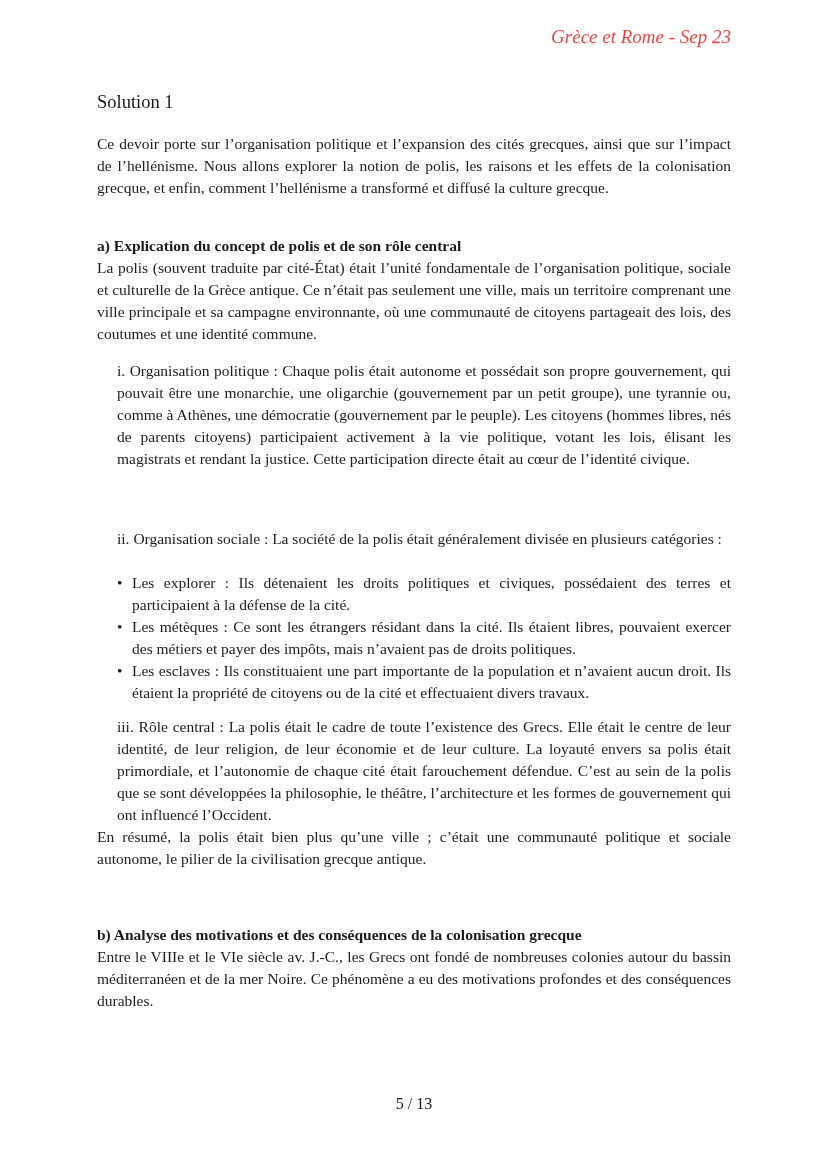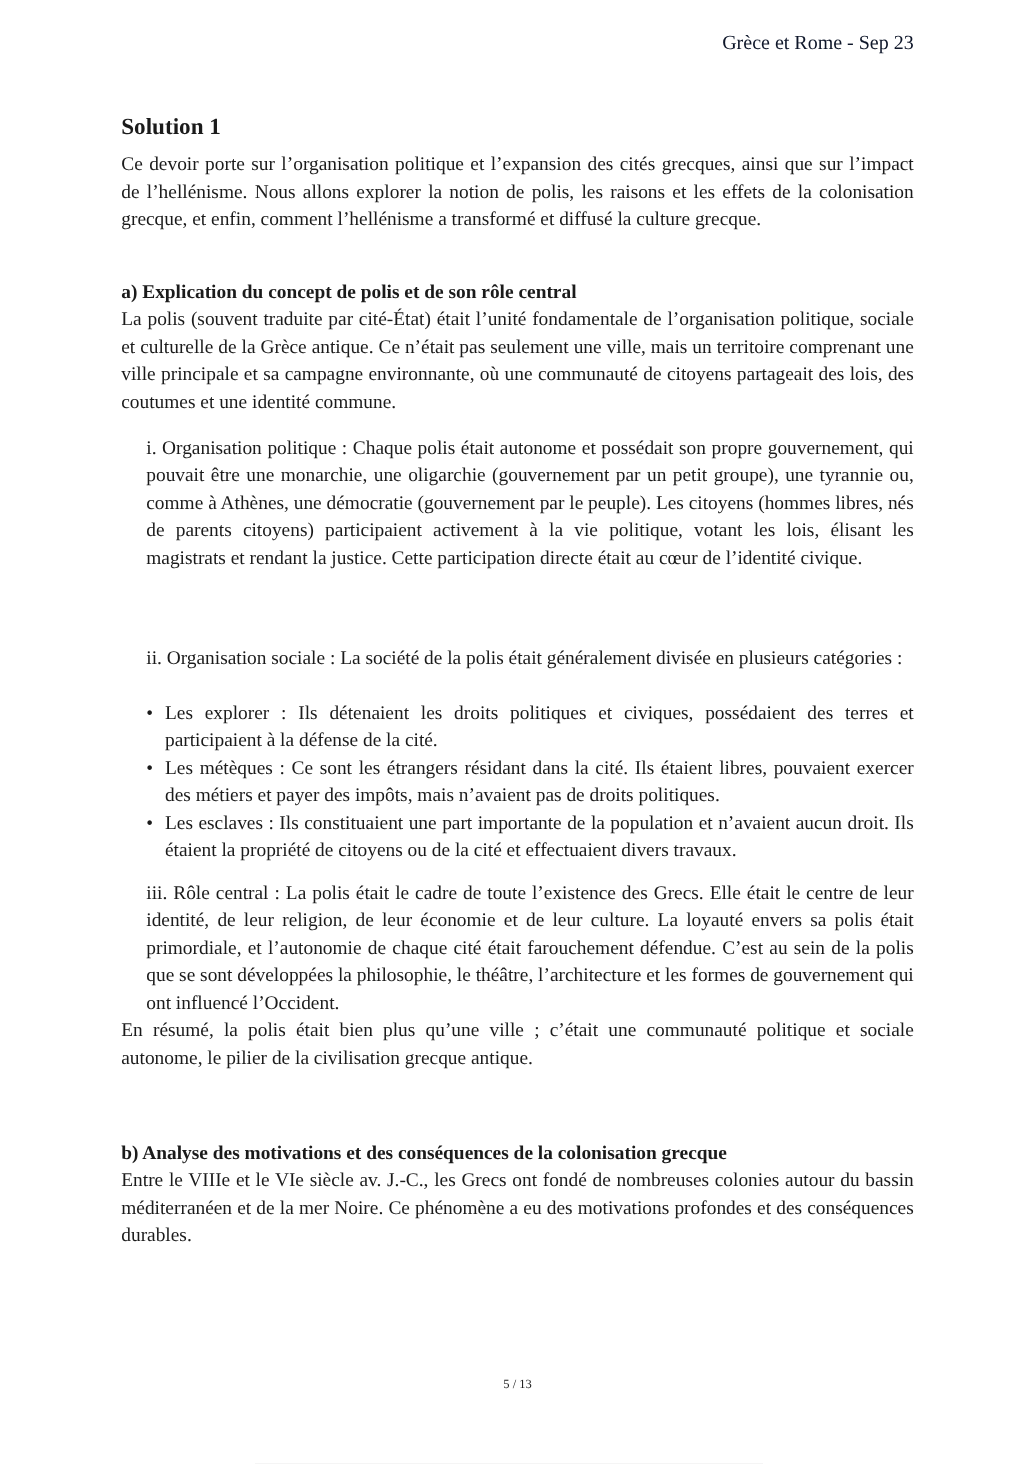--- a/index.html
+++ b/index.html
@@ -11,36 +11,37 @@
     height: 1171px;
     background: #ffffff;
     color: #1b1b1b;
     margin: 0 auto;
     overflow: hidden;
   }
   .running-header {
     position: absolute;
     top: 26px;
     right: 97px;
-    font-size: 16px;
-    color: #0f172a;
+    font-size: 19px;
+    color: #ef4444;
+    font-style: italic;
   }
   .content {
     position: absolute;
     top: 90px;
     left: 97px;
     width: 634px;
     font-size: 15.5px;
     line-height: 22px;
   }
   .doc-title {
     font-size: 18.5px;
-    font-weight: bold;
+    font-weight: normal;
     line-height: 24px;
-    margin-bottom: 7px;
+    margin-bottom: 19px;
   }
   p.body-par {
     text-align: justify;
   }
   .section-heading {
     font-weight: bold;
     margin-top: 36px;
   }
   .indent-block {
     margin-left: 20px;
@@ -66,21 +67,21 @@
   }
   .summary-par { }
   .section-b-heading { margin-top: 54px; }
   b { font-weight: normal; }
   .footer-page-number {
     position: absolute;
     bottom: 58px;
     left: 0;
     width: 828px;
     text-align: center;
-    font-size: 10px;
+    font-size: 16px;
     color: #1b1b1b;
   }
 </style>
 </head>
 <body>
 
 <div class="page">
 
   <div class="running-header">Grèce et Rome - Sep 23</div>
 

